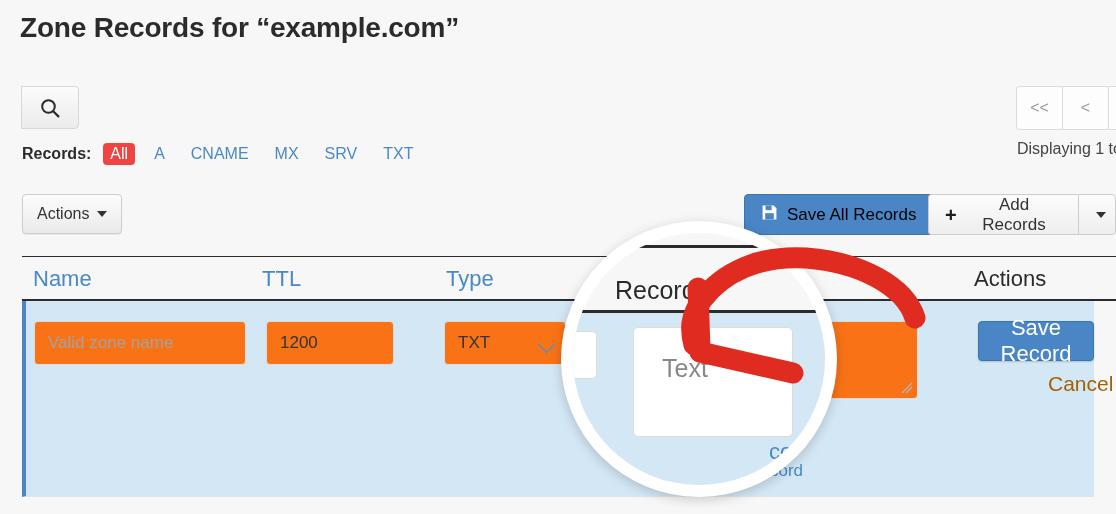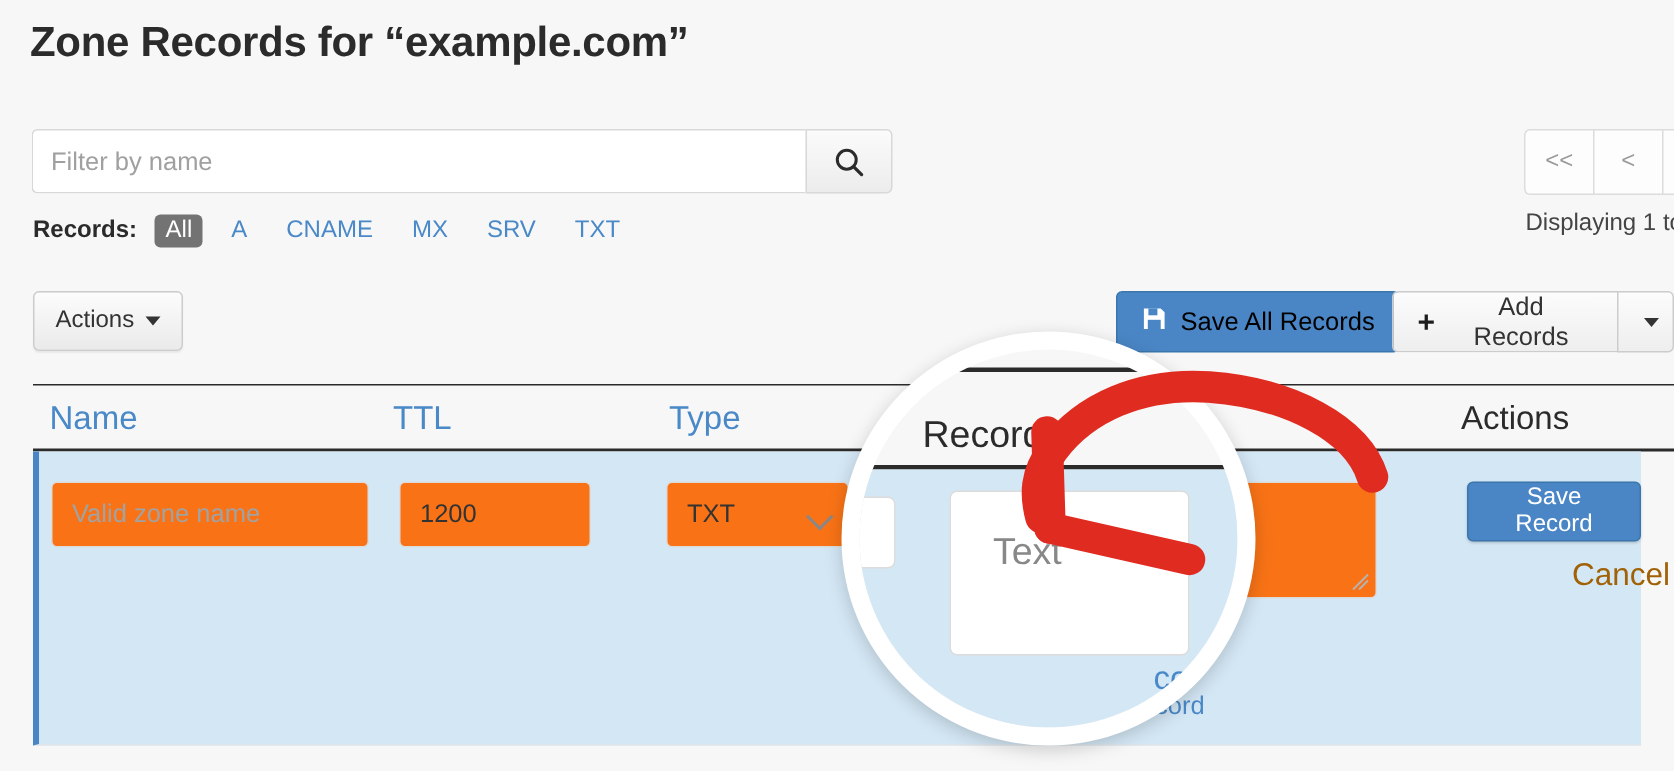--- a/index.html
+++ b/index.html
@@ -90,21 +90,21 @@
   .filter-link {
     color: #4a89c8;
     text-decoration: none;
     padding: 2px 7px;
     border-radius: 4px;
     margin-right: 12px;
     font-size: 16px;
     cursor: pointer;
   }
   .filter-link.active {
-    background: #737373;
+    background: #ef4444;
     color: #ffffff;
     font-weight: normal;
   }
 
   
   .pager {
     position: absolute;
     right: -38px;
     top: 86px;
     display: flex;
@@ -308,21 +308,21 @@
   .save-record-btn {
     position: absolute;
     left: 952px; top: 20px;
     height: 40px;
     box-sizing: border-box;
     padding: 16px 16px;
     border: 1px solid #3a76ab;
     border-radius: 4px;
     background: #4a86c5;
     color: #fff;
-    font-size: 16px;
+    font-size: 22px;
     display: flex;
     align-items: center;
     cursor: pointer;
     box-shadow: 0 1px 2px rgba(0,0,0,.18);
     font-family: "Liberation Sans", sans-serif;
   }
   .cancel-link {
     position: absolute;
     left: 1022px; top: 71px;
     font-size: 21px;
@@ -430,21 +430,20 @@
   }
 </style>
 </head>
 <body>
 
 <div id="page">
 
   <div class="page-title">Zone Records for “example.com”</div>
 
   <div class="search-wrap">
-    <input class="search-input" type="text" placeholder="Filter by name" style="">
     <button class="search-btn">
       <span>
         <svg width="22" height="22" viewBox="0 0 22 22" aria-hidden="true">
           <circle cx="9.5" cy="9.5" r="6.3" fill="none" stroke="#2b2b2b" stroke-width="2"></circle>
           <line x1="14.2" y1="14.2" x2="19.4" y2="19.4" stroke="#2b2b2b" stroke-width="2.2" stroke-linecap="round"></line>
         </svg>
       </span>
     </button>
   </div>
 

